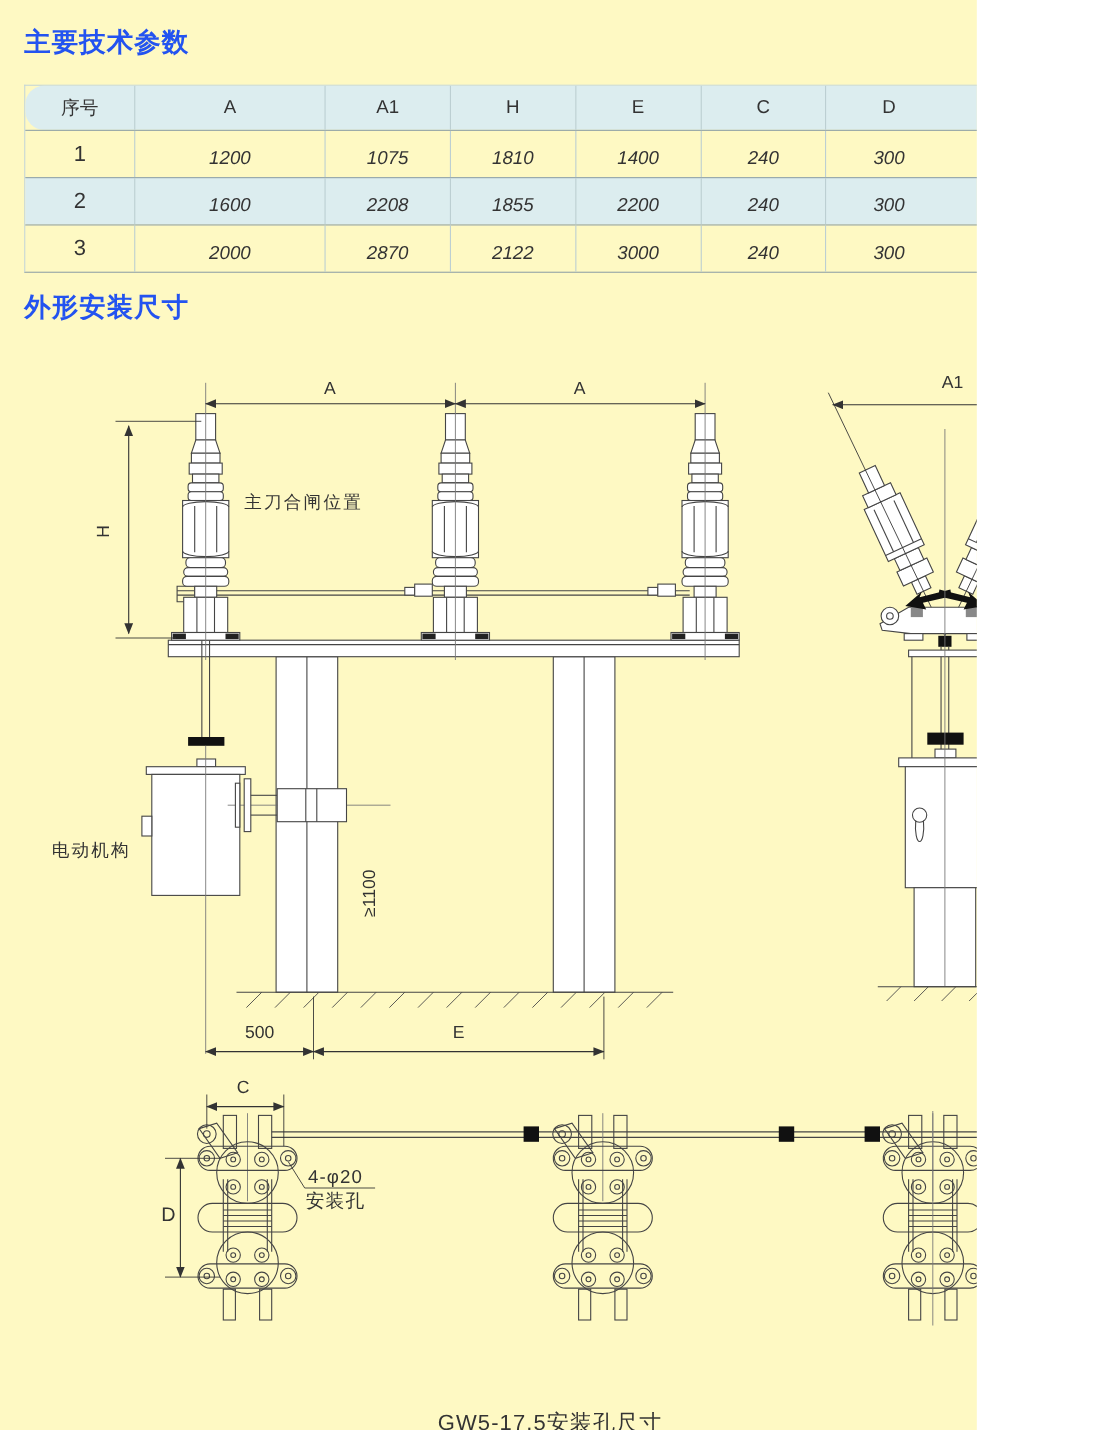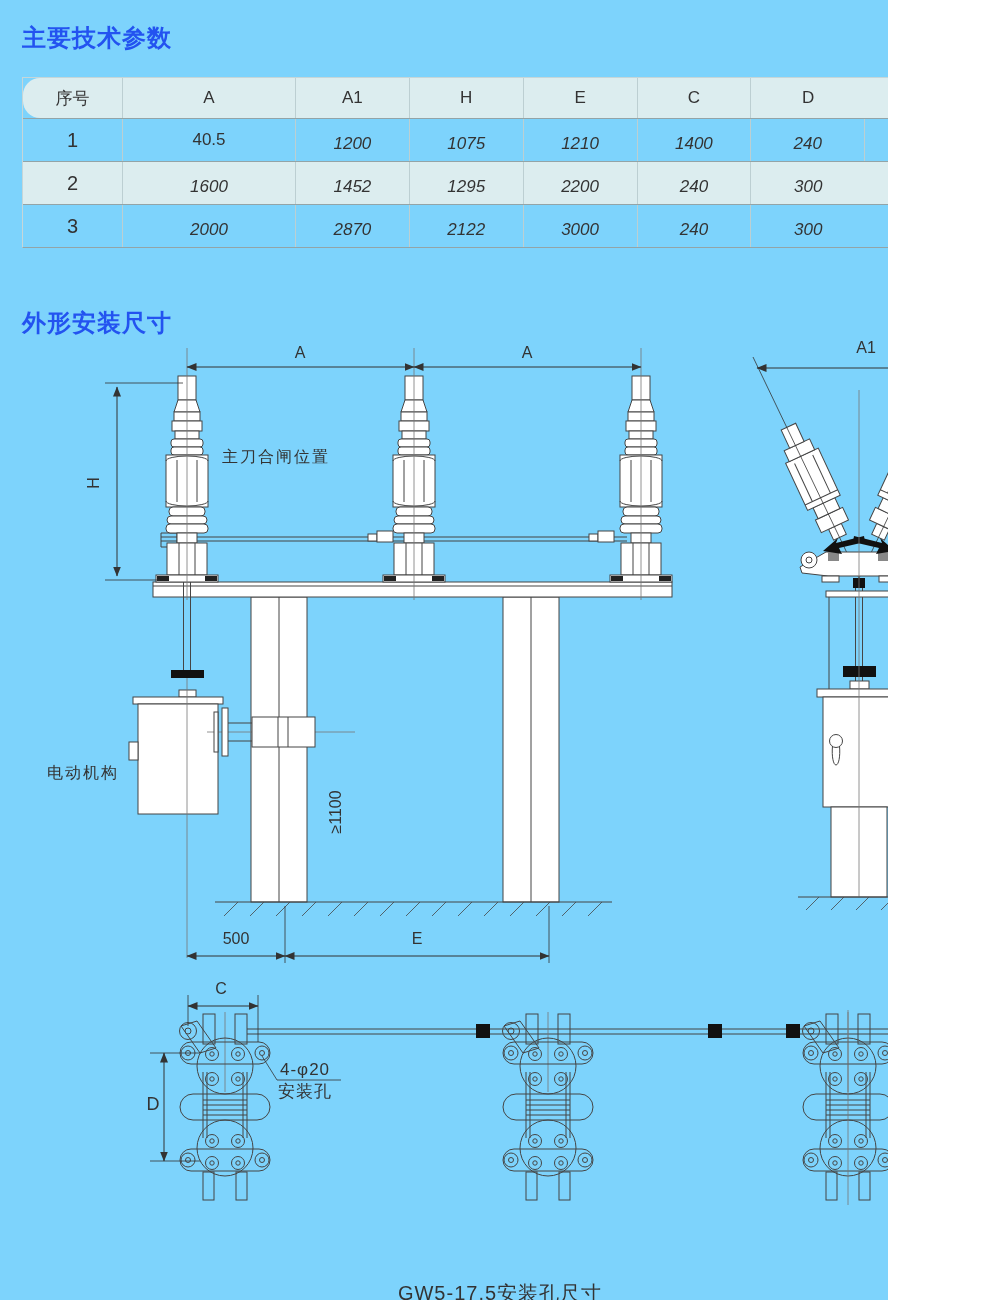--- a/index.html
+++ b/index.html
@@ -1,16 +1,16 @@
 <!DOCTYPE html>
 <html><head>
 <meta charset="utf-8">
 <style>
   html,body{margin:0;padding:0;background:#fff;}
-  .page{position:relative;width:888px;height:1300px;background:#7dd3fc;overflow:hidden;
+  .page{position:relative;width:888px;height:1300px;background:#fef9c3;overflow:hidden;
         font-family:"Liberation Sans","DejaVu Sans",sans-serif;}
   .sec-title{position:absolute;left:22px;margin:0;font-size:24px;font-weight:bold;
              color:#2353f0;letter-spacing:1px;white-space:nowrap;}
   #title-params{top:22px;}
   #title-outline{top:263px;}
   .param-table{position:absolute;left:22px;top:77px;width:958px;
                border:1px solid #c6d6d8;border-bottom:1px solid #93a4a7;box-sizing:border-box;}
   .tr{display:grid;grid-template-columns:100px 173px repeat(6,1fr);}
   .tr.head{height:40px;}
   .tr.body{height:42px;border-top:1px solid #93a4a7;}
@@ -41,49 +41,48 @@
         <div class="td c0">序号</div>
         <div class="td c2">A</div>
         <div class="td c3">A1</div>
         <div class="td c4">H</div>
         <div class="td c5">E</div>
         <div class="td c6">C</div>
         <div class="td c7">D</div>
       </div>
       <div class="tr body">
         <div class="td c0">1</div>
-        <div class="td c1">40.5</div>
         <div class="td c2 low">1200</div>
         <div class="td c3 low">1075</div>
-        <div class="td c4 low">1210</div>
+        <div class="td c4 low">1810</div>
         <div class="td c5 low">1400</div>
         <div class="td c6 low">240</div>
         <div class="td c7 low">300</div>
       </div>
       <div class="tr body" style="background: rgb(220, 237, 239);">
         <div class="td c0">2</div>
         <div class="td c2 low">1600</div>
-        <div class="td c3 low">1452</div>
-        <div class="td c4 low">1295</div>
+        <div class="td c3 low">2208</div>
+        <div class="td c4 low">1855</div>
         <div class="td c5 low">2200</div>
         <div class="td c6 low">240</div>
         <div class="td c7 low">300</div>
       </div>
       <div class="tr body">
         <div class="td c0">3</div>
         <div class="td c2 low">2000</div>
         <div class="td c3 low">2870</div>
         <div class="td c4 low">2122</div>
         <div class="td c5 low">3000</div>
         <div class="td c6 low">240</div>
         <div class="td c7 low">300</div>
       </div>
     </div>
 
-  <h2 class="sec-title" id="title-outline" style="color: rgb(35, 83, 240); margin-top: 44px;">外形安装尺寸</h2>
+  <h2 class="sec-title" id="title-outline" style="color: rgb(35, 83, 240);">外形安装尺寸</h2>
 
   <svg class="drawing-svg" width="1000" height="940" viewBox="0 300 1000 940">
     <defs>
       <marker id="arr" markerWidth="11" markerHeight="9" refX="9.5" refY="4" orient="auto-start-reverse" markerUnits="userSpaceOnUse">
         <path d="M0,0 L10,4 L0,8 Z" fill="#333"></path>
       </marker>
 
       <g id="pole" fill="#fff" stroke="#454545" stroke-width="1">
         <rect x="-9" y="376" width="18" height="24"></rect>
         <path d="M-9,400 L9,400 L13,412 L-13,412 Z"></path>

